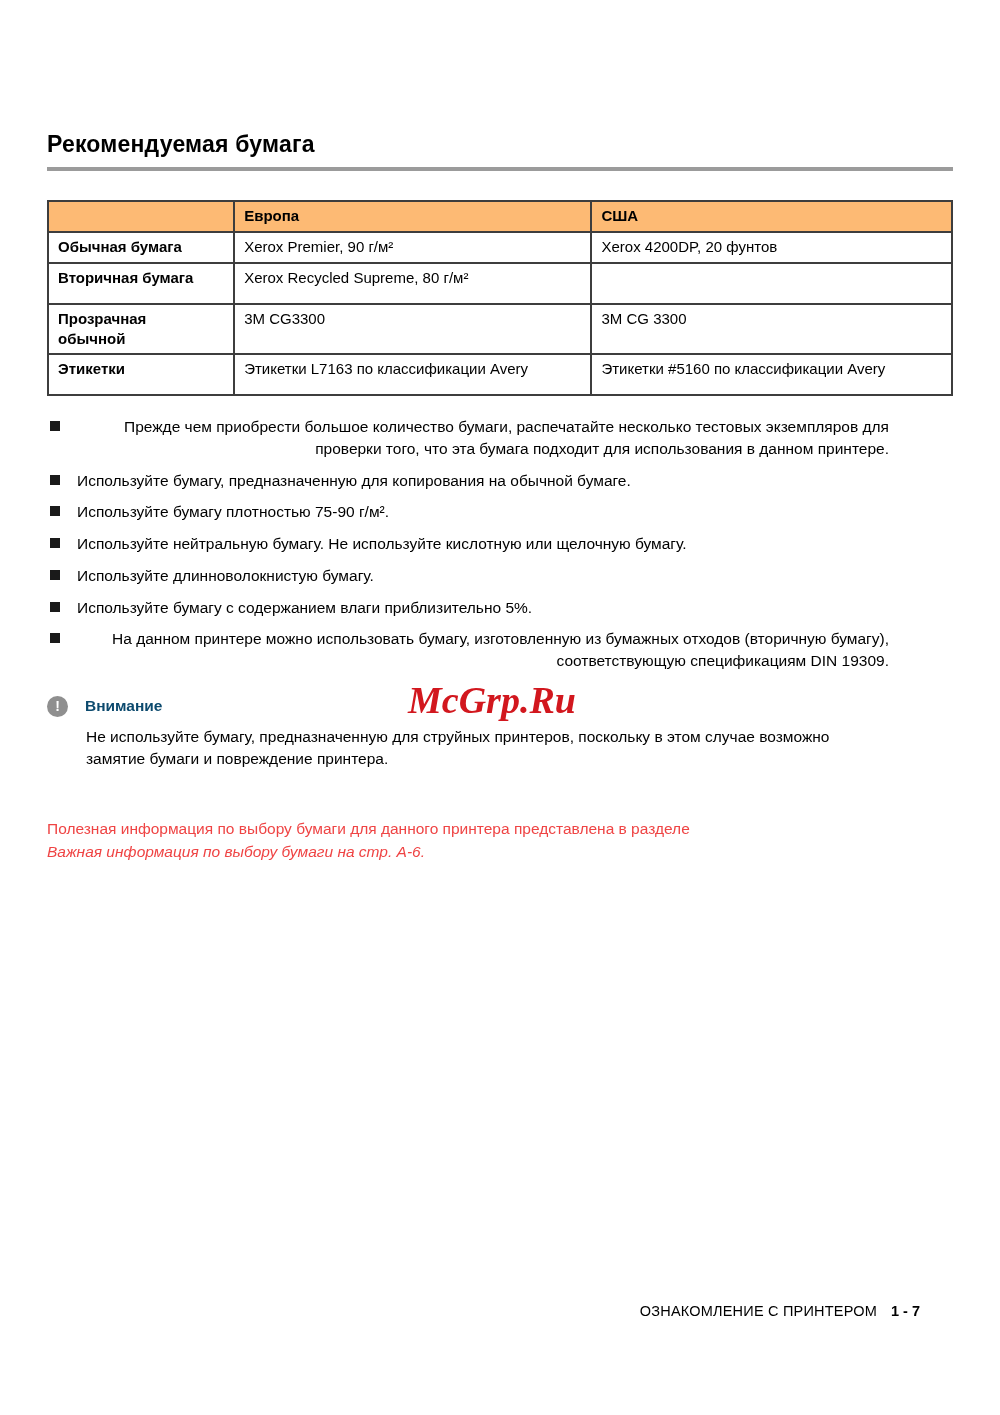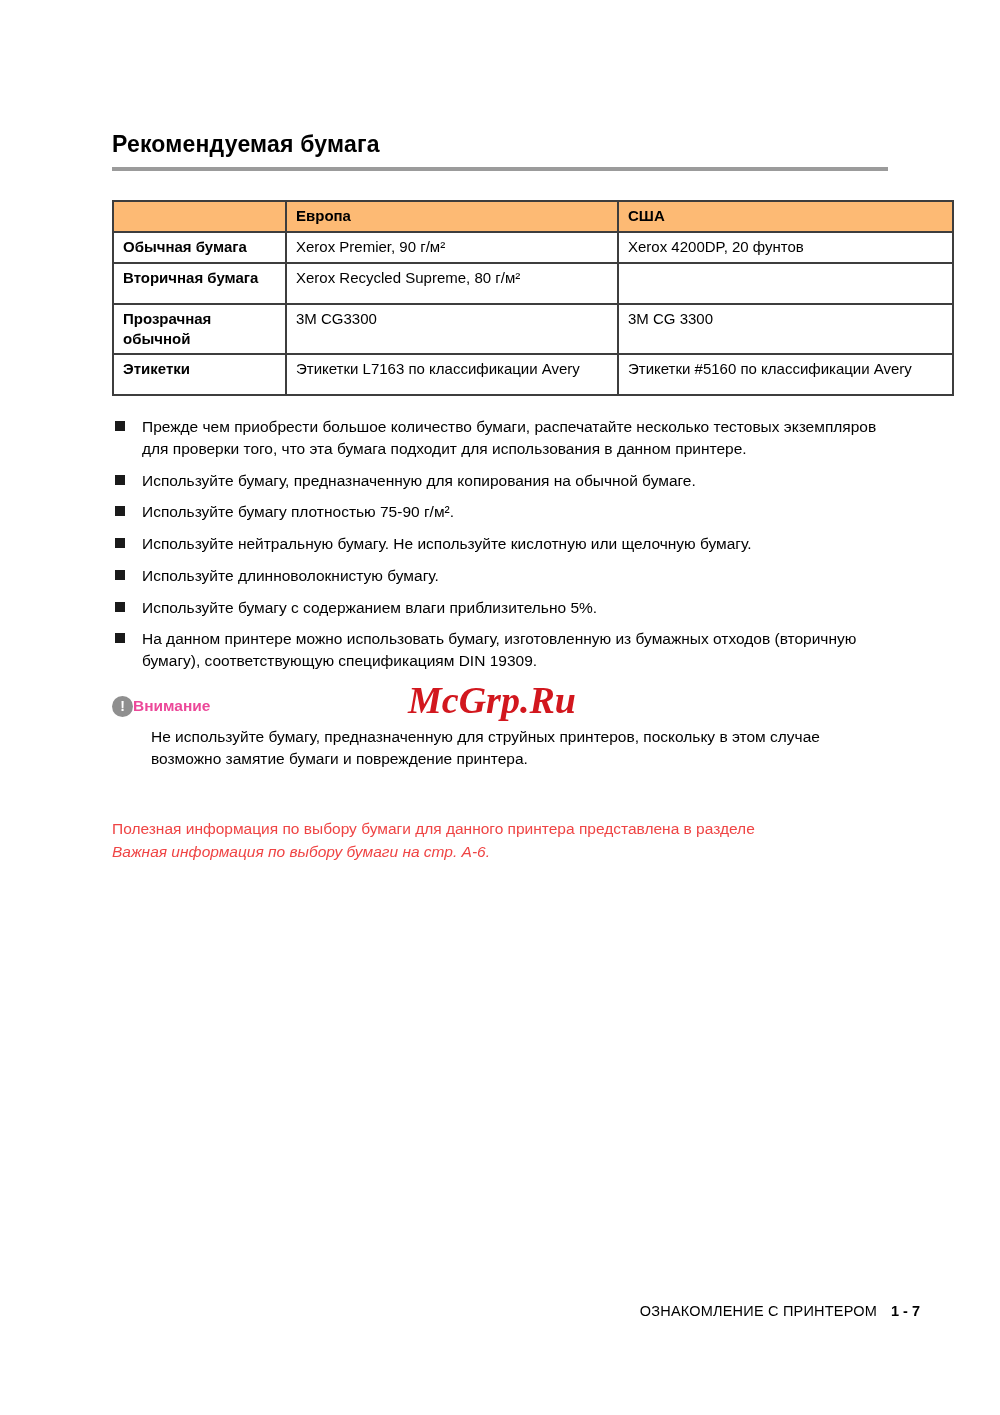--- a/index.html
+++ b/index.html
@@ -4,21 +4,21 @@
 <style>
   * { margin: 0; padding: 0; box-sizing: border-box; }
   html, body { background: #ffffff; }
   body {
     width: 1000px; height: 1415px;
     font-family: "Liberation Sans", sans-serif;
     color: #111111;
     position: relative;
     overflow: hidden;
   }
-  .page { position: absolute; inset: 0; padding: 0 112px; }
+  .page { position: absolute; inset: 0; padding: 0 47px; }
 
   .doc-title {
     margin-top: 131px;
     font-size: 23px;
     font-weight: bold;
     letter-spacing: 0.2px;
     color: #000;
   }
   .title-rule { height: 4px; background: #9b9b9b; margin-top: 9px; }
 
@@ -36,35 +36,35 @@
     text-align: left;
     line-height: 1.32;
     color: #000;
   }
   .paper-table thead th { background: #fdba74; font-weight: bold; height: 30px; }
   .paper-table td.lbl { font-weight: bold; }
   .paper-table tr.h1 { height: 31px; }
   .paper-table tr.h2 { height: 41px; }
   .paper-table td.lbl .lblwrap { display: inline-block; max-width: 145px; }
 
-  .bullets { margin-top: 20px; }
+  .bullets { margin-top: 20px; text-align: right; }
   .bullet { display: flex; margin-bottom: 10px; font-size: 15.5px; line-height: 1.4; color: #000; }
   .bullet .sq { flex: 0 0 auto; width: 10px; height: 10px; background: #1a1a1a; margin: 5px 0 0 3px; }
   .bullet .txt { margin-left: 17px; max-width: 812px; }
 
   .attention { margin-top: 24px; }
   .attn-head { display: flex; align-items: center; }
   .attn-icon {
     width: 21px; height: 21px; border-radius: 50%;
     background: #8f8f8f; color: #ffffff;
     font-weight: bold; font-size: 14px;
     display: flex; align-items: center; justify-content: center;
     flex: 0 0 auto;
   }
-  .attn-title { font-weight: bold; font-size: 15.5px; color: #ec4899; }
+  .attn-title { font-weight: bold; font-size: 15.5px; margin-left: 17px; color: #0c4a6e; }
   .attn-body { margin: 9px 0 0 39px; font-size: 15.5px; line-height: 1.45; max-width: 762px; color: #000; }
 
   .closing { margin-top: 46px; font-size: 15.5px; line-height: 1.5; max-width: 822px; color: #ef4444; }
   .closing .it { display: block; font-style: italic; }
 
   .watermark {
     position: absolute; left: 408px; top: 678px;
     font-family: "Liberation Serif", serif;
     font-style: italic; font-weight: bold;
     font-size: 38px; color: #d2171e;

